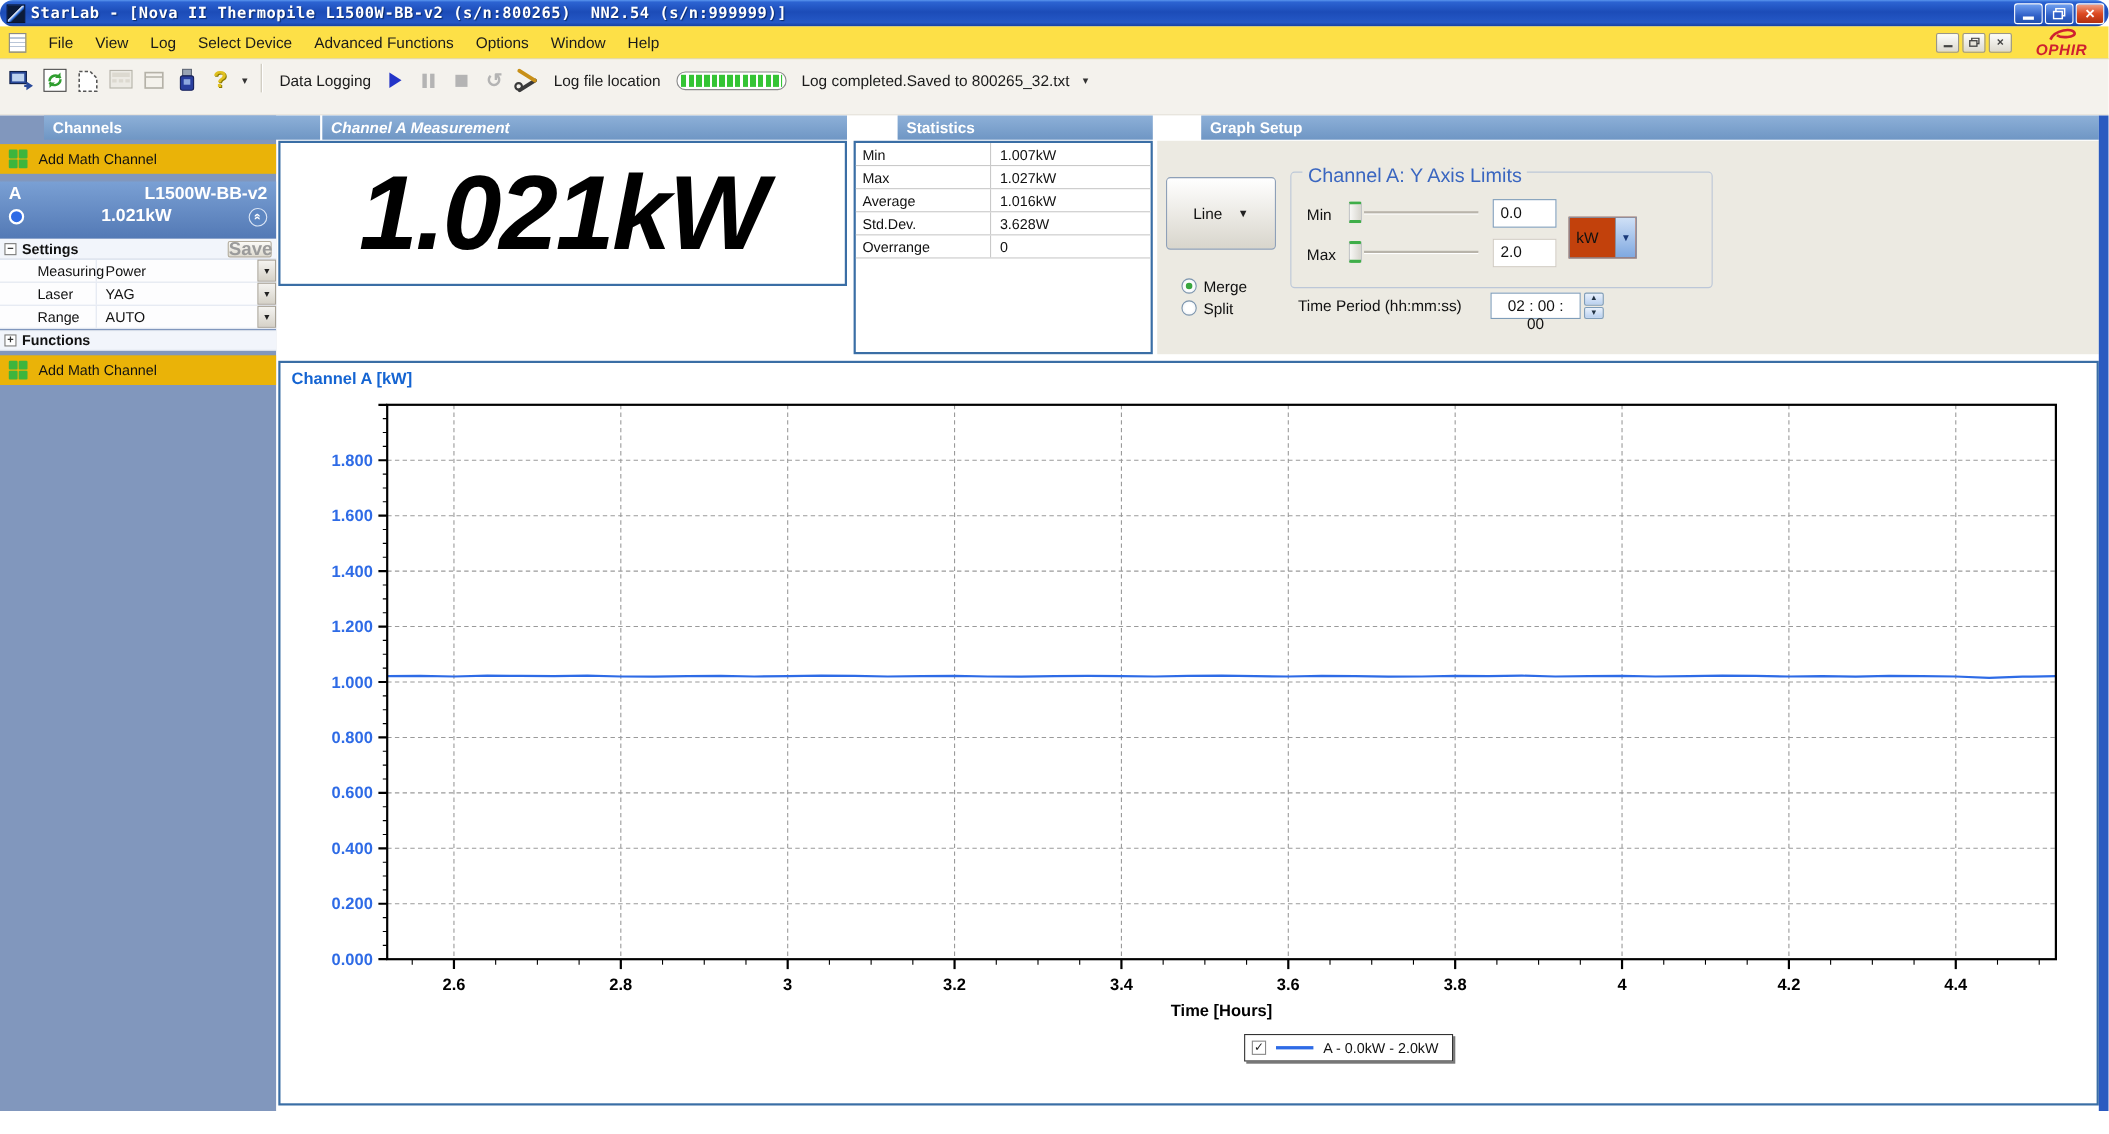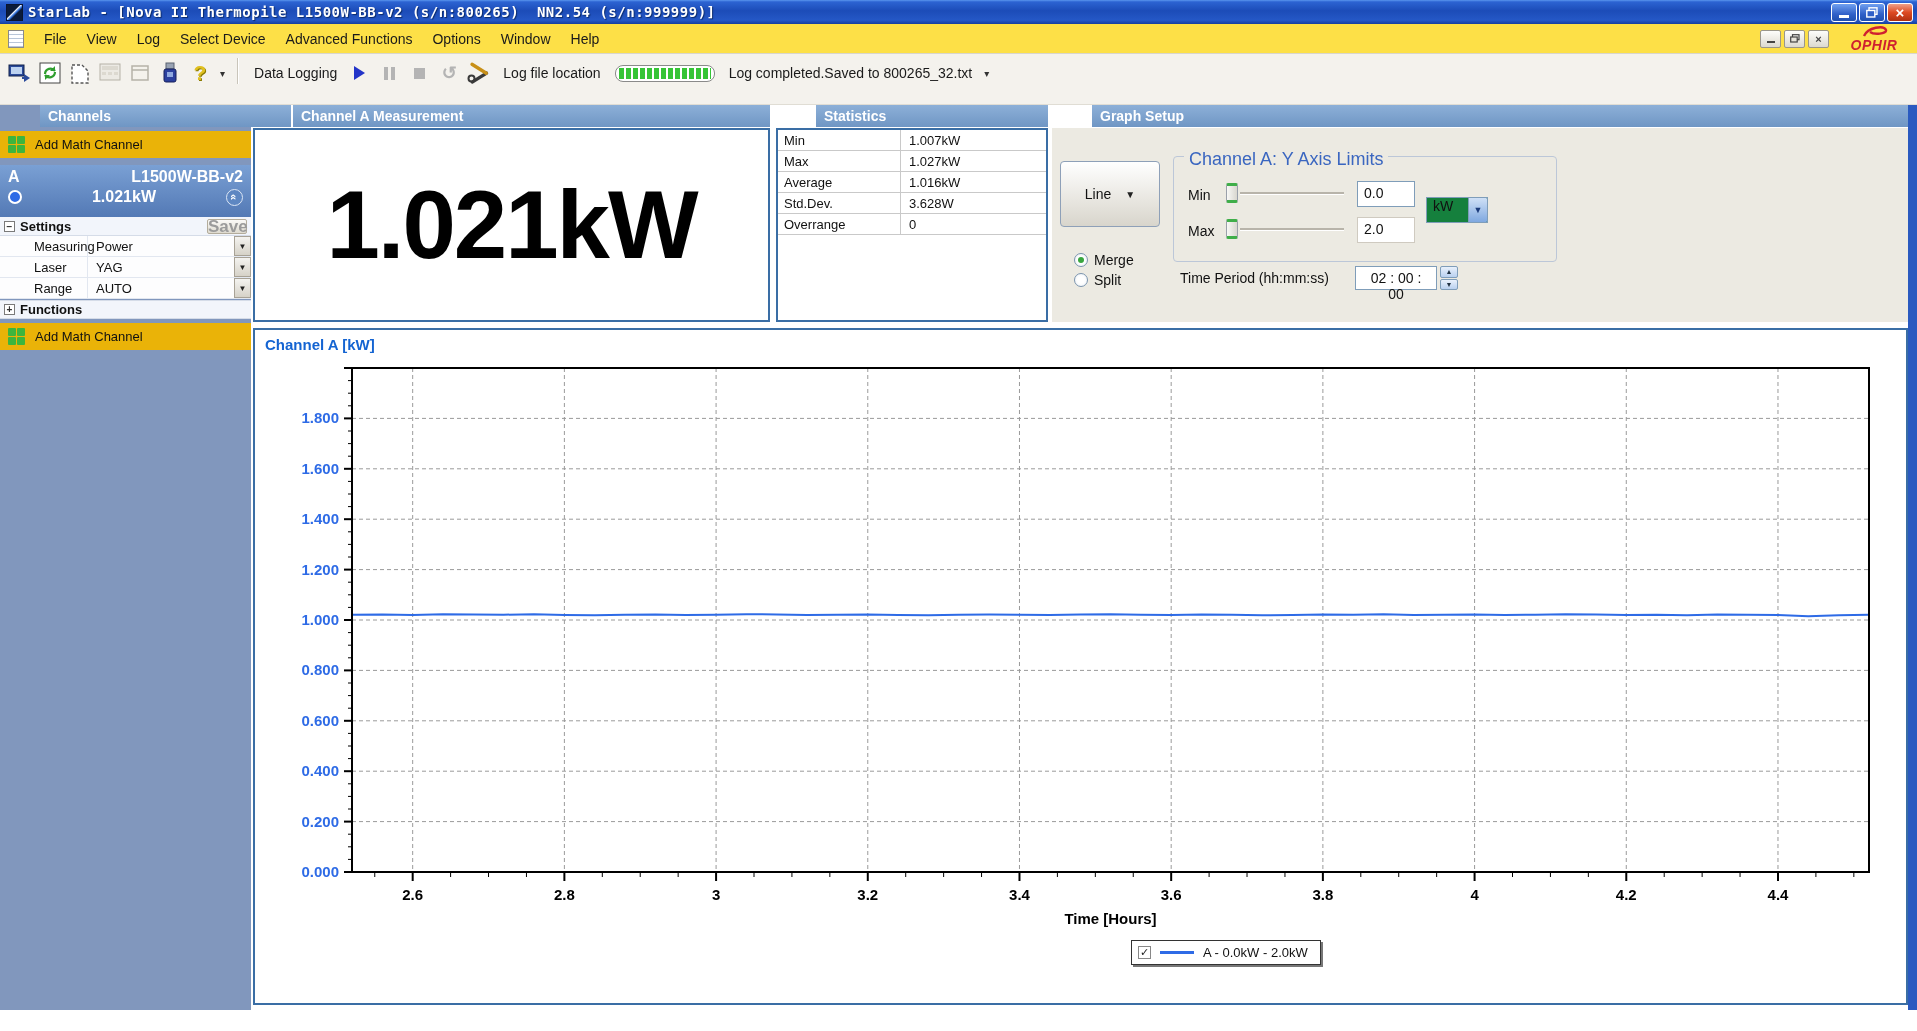--- a/index.html
+++ b/index.html
@@ -2,21 +2,21 @@
 <html><head>
 <meta charset="utf-8">
 <style>
   * { margin:0; padding:0; box-sizing:border-box; }
   html,body { width:1917px; height:1031px; overflow:hidden; font-family:"Liberation Sans",sans-serif; background:#fff; }
   #app { position:relative; width:1917px; height:1031px; background:#fff; }
 
   
   .titlebar { position:absolute; left:0; top:0; width:1917px; height:24px;
     background:linear-gradient(#5a96ee 0%, #2c63d2 8%, #1c4cb8 45%, #2558c6 85%, #163f9e 100%);
-    display:flex; align-items:center; padding:0 4px; }
+    display:flex; align-items:center; padding:0 4px;border-radius:12px; }
   .app-icon { width:17px; height:17px; margin:0 5px 0 2px;
     background:linear-gradient(135deg,#0b1b3a 0%,#0b1b3a 42%,#f4f8ff 46%,#2b6fe0 55%,#0b1b3a 62%,#0b1b3a 100%);
     border:1px solid #091430; flex:0 0 auto; }
   .title-text { color:#fff; font-family:"DejaVu Sans Mono",monospace; font-weight:bold; font-size:14px;
     text-shadow:1px 1px 1px #0a2a6a; white-space:pre; letter-spacing:0.5px; }
   .win-btns { margin-left:auto; display:flex; gap:2px; }
   .wbtn { width:26px; height:19px; border-radius:3px; border:1px solid #fff;
     display:flex; align-items:center; justify-content:center; color:#fff; font-weight:bold;
     background:linear-gradient(#70a0f0,#3060c8 60%,#2050b0); font-size:13px; }
   .wbtn.close { background:linear-gradient(#f0a088,#dd4a22 50%,#b03010); font-size:15px; }
@@ -111,22 +111,22 @@
     border-radius:4px; }
   .gs-legend { position:absolute; left:10px; top:-8px; background:#eceae2; padding:0 5px; font-size:18px; color:#3a66c0; }
   .gs-label { position:absolute; font-size:14px; color:#111; }
   .slider { position:absolute; width:118px; height:20px; }
   .slider .track { position:absolute; left:14px; right:0; top:9px; height:2px; background:#b8b4aa; box-shadow:0 1px 0 #fff; }
   .slider .thumb { position:absolute; left:0; top:0; width:12px; height:20px; border-radius:2px;
     background:linear-gradient(90deg,#f8f8f6,#d8d6cf); border:1px solid #9aa0aa;
     border-top:3px solid #3fae49; border-bottom:3px solid #3fae49; }
   .gs-input { position:absolute; background:#fff; border:1px solid #7f9db9; font-size:14px; color:#111;
     padding:3px 6px; }
-  .combo { position:absolute; width:62px; height:26px; background:#15803d; border:1px solid #7f9db9;
-    display:flex; font-size:14px; color:#111; }
+  .combo { position:absolute; width:62px; height:38px; background:#c2410c; border:1px solid #7f9db9;
+    display:flex; align-items:center; font-size:14px; color:#111; }
   .combo .txt { flex:1; padding-left:6px; }
   .combo .cbtn { width:19px; height:100%; background:linear-gradient(#cfe0f6,#7fa8e0); border-left:1px solid #7f9db9;
     color:#1a3a7a; font-size:9px; display:flex; align-items:center; justify-content:center; border-radius:0 1px 1px 0; }
   .radio-row { position:absolute; display:flex; align-items:center; gap:6px; font-size:14px; color:#111; }
   .radio { width:14px; height:14px; border-radius:50%; border:1px solid #7c95ae; background:radial-gradient(#fff 40%,#e8eef4); position:relative; }
   .radio.checked::after { content:""; position:absolute; left:3px; top:3px; width:6px; height:6px; border-radius:50%; background:#39a63f; }
   .spinner { position:absolute; width:18px; height:24px; display:flex; flex-direction:column; gap:1px; }
   .spinner div { flex:1; background:linear-gradient(#e9f1fc,#b9d0ef); border:1px solid #7f9db9; border-radius:2px;
     font-size:7px; color:#234; display:flex; align-items:center; justify-content:center; }
 
@@ -348,21 +348,21 @@
         <div class="mathicon">
             <div></div>
             <div></div>
             <div></div>
             <div></div>
           </div>
         <span>Add Math Channel</span>
       </div>
     </aside>
 
-    <section class="panel" style="left:253px; top:0; width:517px; height:217px;">
+    <section class="panel" style="left:253px; top:0; width:517px; height:155px;font-style:italic;">
       <div class="panel-header">Channel A Measurement</div>
       <div class="panel-body-blue">
         <div class="big-value">1.021kW</div>
       </div>
     </section>
 
     <section class="panel" style="left:776px; top:0; width:272px; height:217px;">
       <div class="panel-header">Statistics</div>
       <div class="panel-body-blue">
         <div id="stat-table" class="stat-table">

